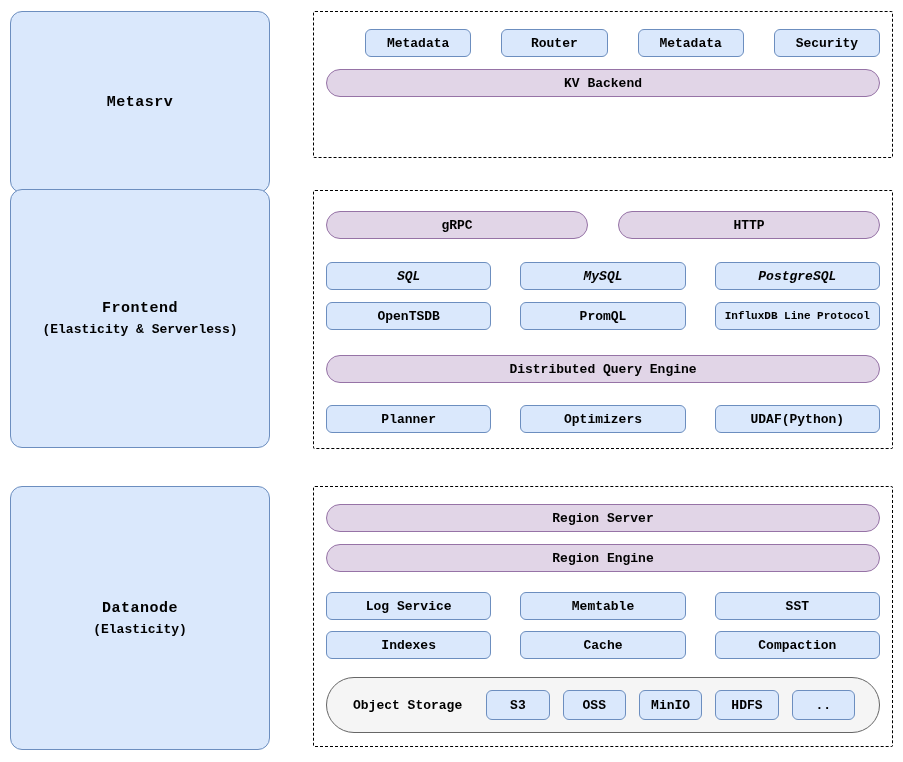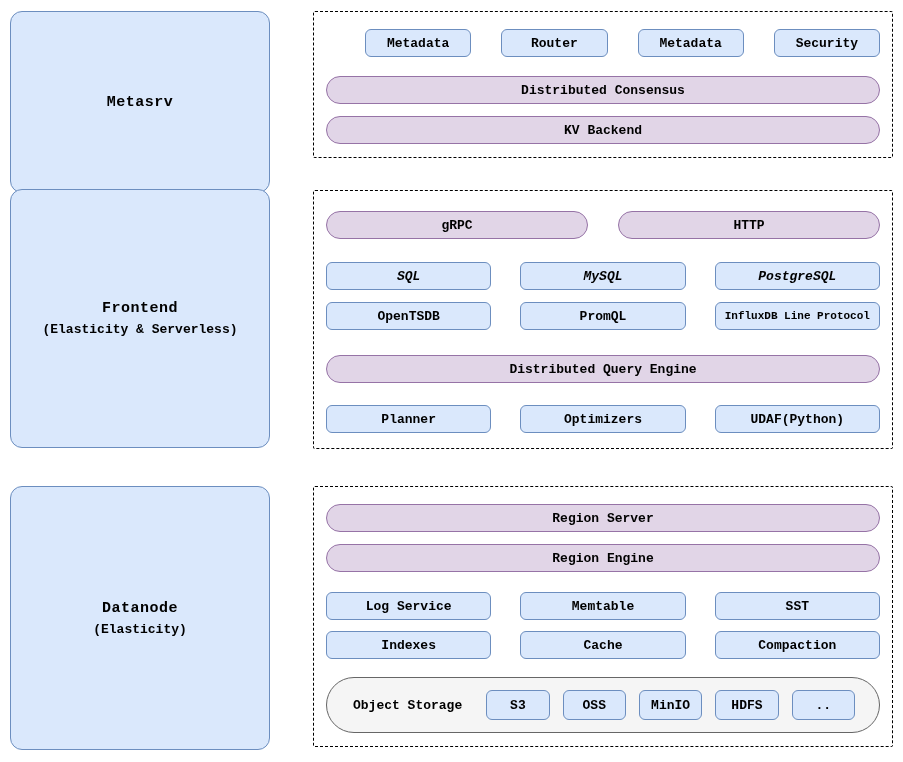--- a/index.html
+++ b/index.html
@@ -120,21 +120,20 @@
     <div class="side-subtitle">(Elasticity)</div>
   </div>
 
   <div class="panel" id="panel-metasrv">
     <div class="row">
       <div class="node">Metadata</div>
       <div class="node">Router</div>
       <div class="node">Metadata</div>
       <div class="node">Security</div>
     </div>
-    <div class="pill mt-19">Distributed Consensus</div>
     <div class="pill mt-12">KV Backend</div>
   </div>
 
   <div class="panel" id="panel-frontend">
     <div class="row2">
       <div class="pill">gRPC</div>
       <div class="pill">HTTP</div>
     </div>
     <div class="row3 mt-23">
       <div class="node">SQL</div>

